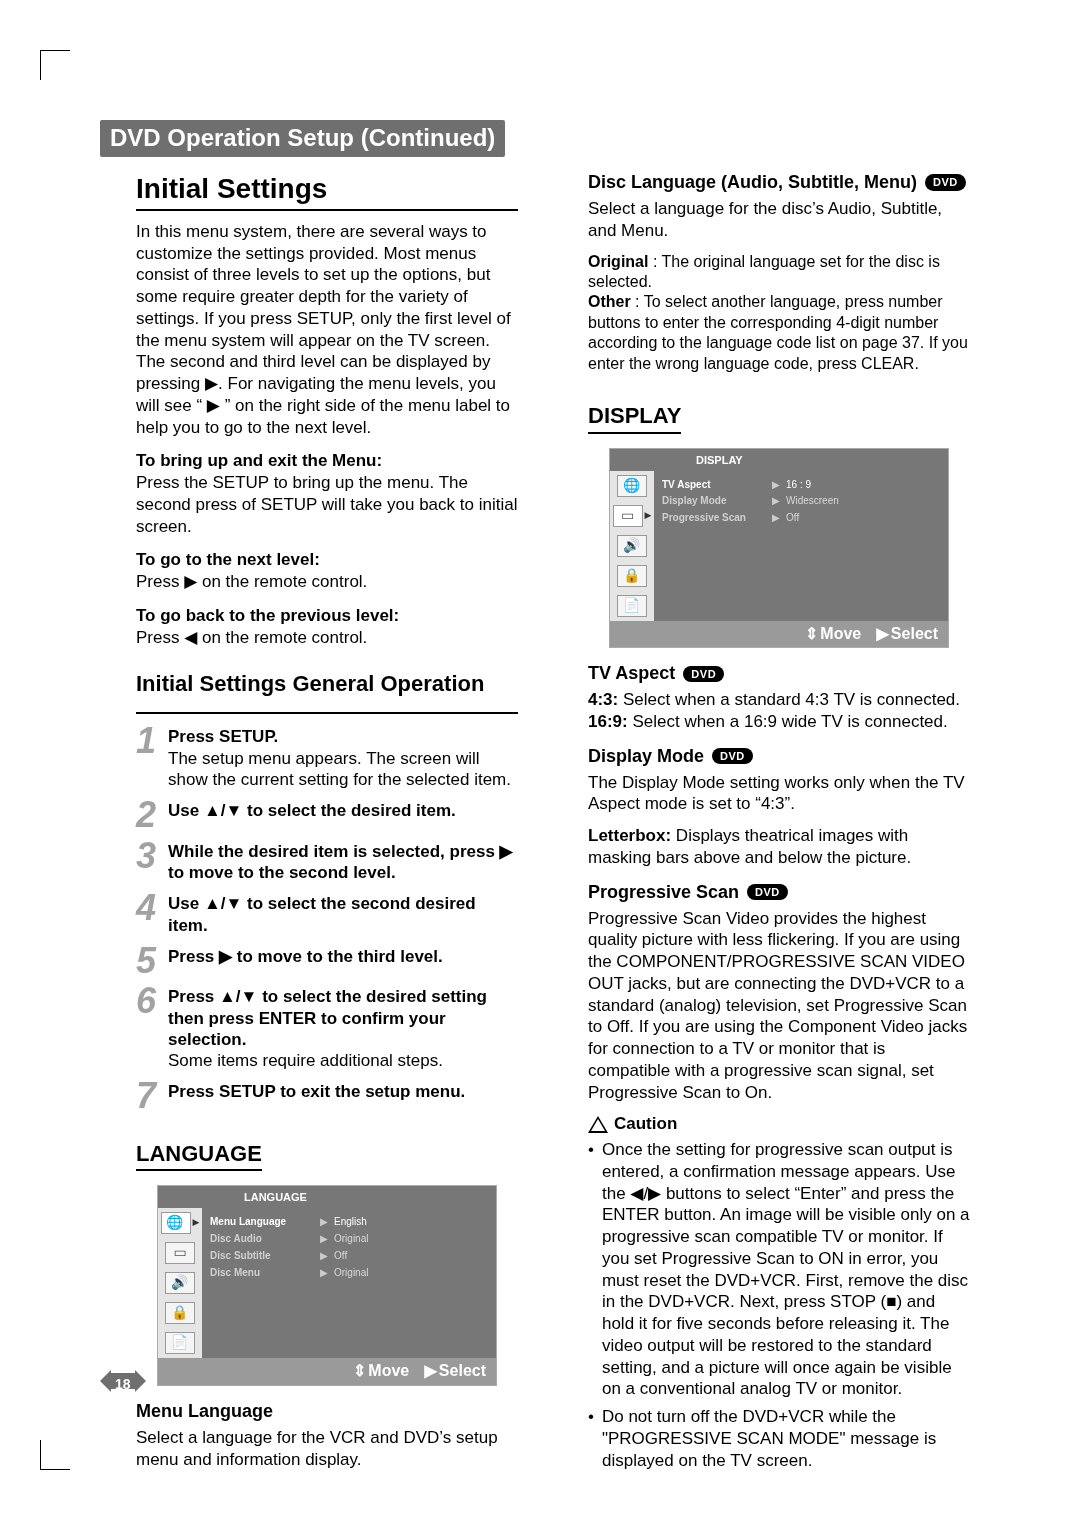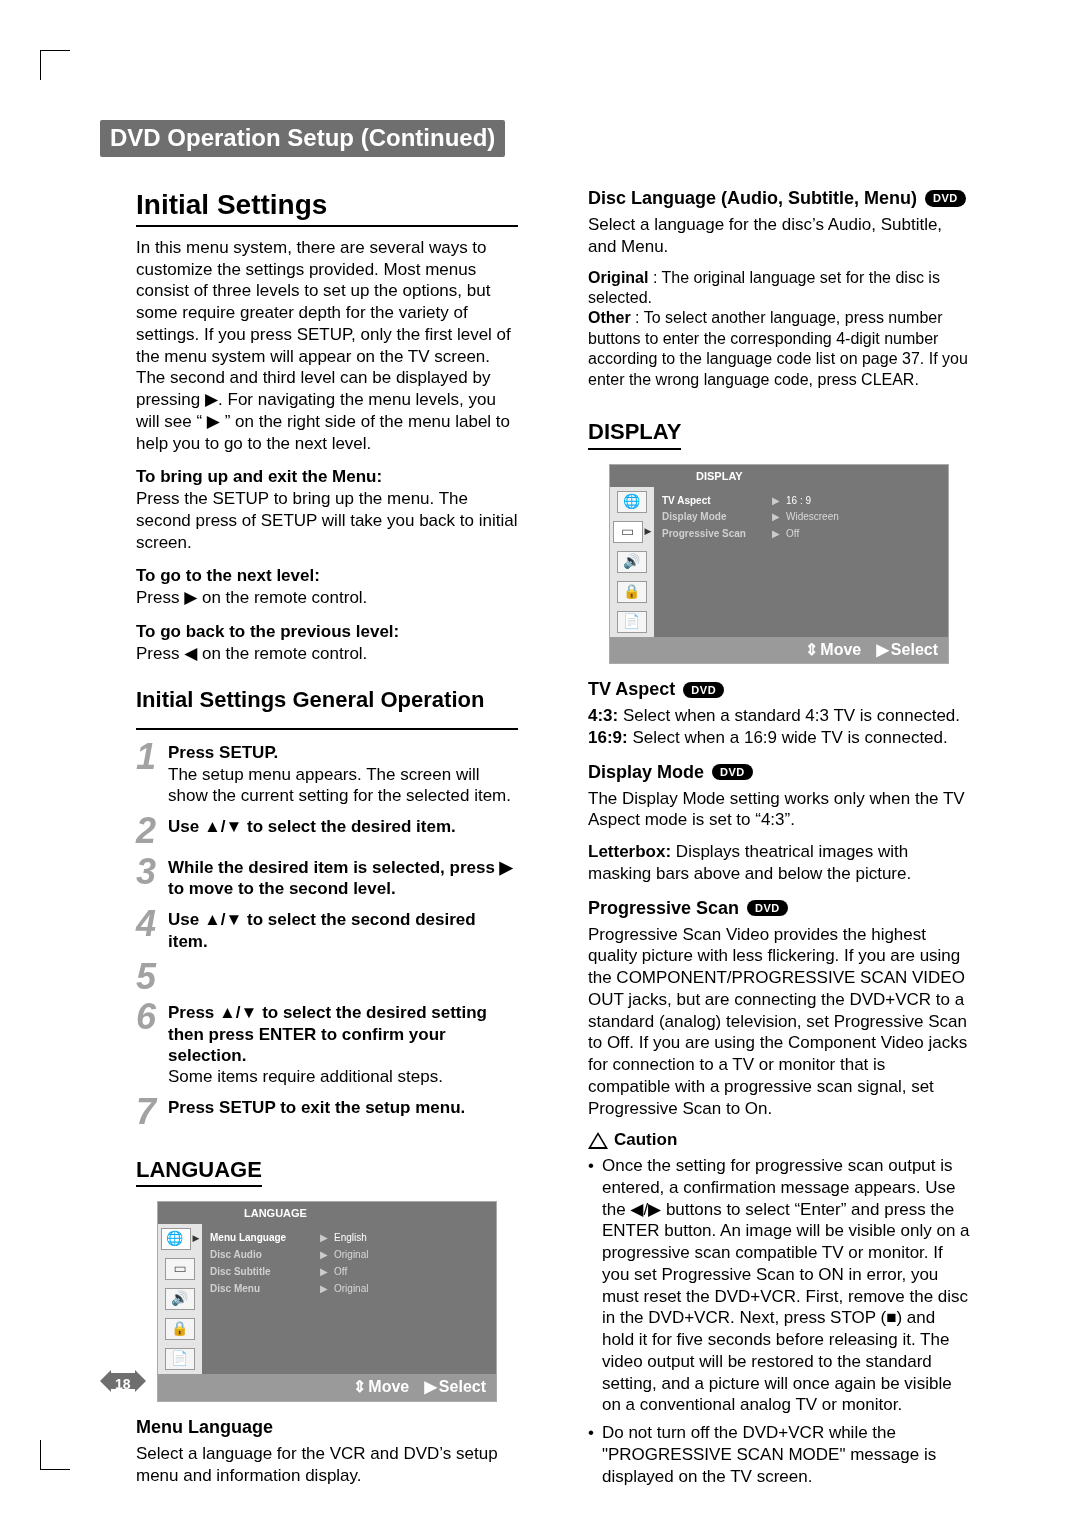--- a/index.html
+++ b/index.html
@@ -28,21 +28,21 @@
   .crop-bl { top: 1440px; border-left: 1px solid #000; border-bottom: 1px solid #000; }
 
   .banner {
     background: #6f6f6f;
     color: #fff;
     font-weight: bold;
     font-size: 24px;
     padding: 4px 10px 5px 10px;
     display: inline-block;
     border-radius: 2px;
-    margin-bottom: 30px;
+    margin-bottom: 14px;
   }
   .cols {
     display: flex;
     gap: 34px;
   }
   .col { width: 418px; font-size: 17px; line-height: 1.28; margin-left: 36px; }
   h1.title {
     font-size: 28px;
     font-weight: bold;
     border-bottom: 2px solid #000;
@@ -239,20 +239,21 @@
         <div class="step">
           <div class="step-num">3</div>
           <div class="step-body"><span class="st-title">While the desired item is selected, press ▶ to move to the second level.</span></div>
         </div>
         <div class="step">
           <div class="step-num">4</div>
           <div class="step-body"><span class="st-title">Use ▲/▼ to select the second desired item.</span></div>
         </div>
         <div class="step">
           <div class="step-num">5</div>
+          <div class="step-body"><span class="st-title">Press ▶ to move to the third level.</span></div>
         </div>
         <div class="step">
           <div class="step-num">6</div>
           <div class="step-body"><span class="st-title">Press ▲/▼ to select the desired setting then press ENTER to confirm your selection.</span><br><span>Some items require additional steps.</span></div>
         </div>
         <div class="step">
           <div class="step-num">7</div>
           <div class="step-body"><span class="st-title">Press SETUP to exit the setup menu.</span></div>
         </div>
       </div>

